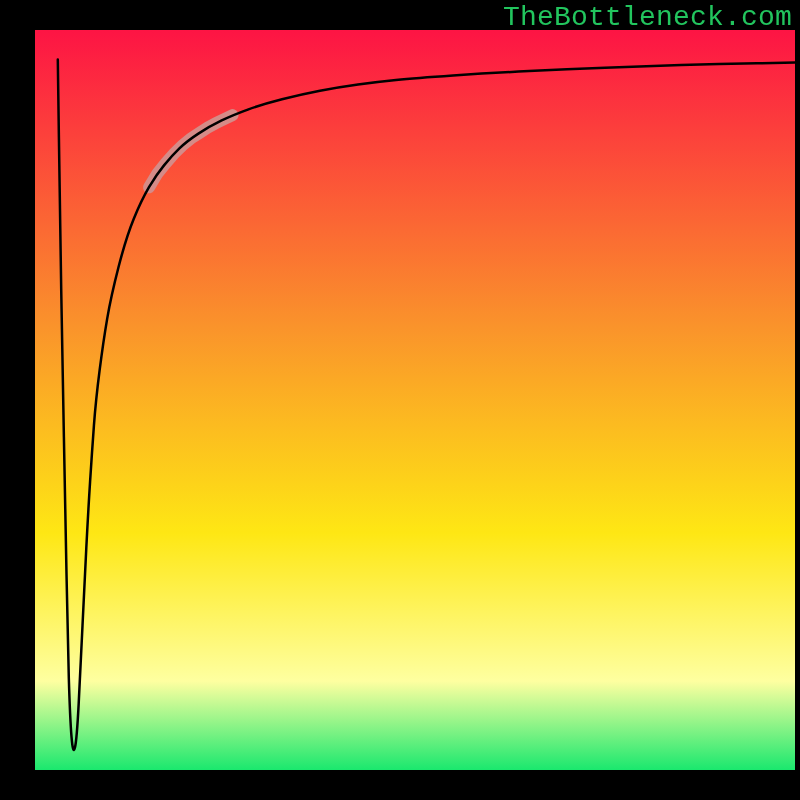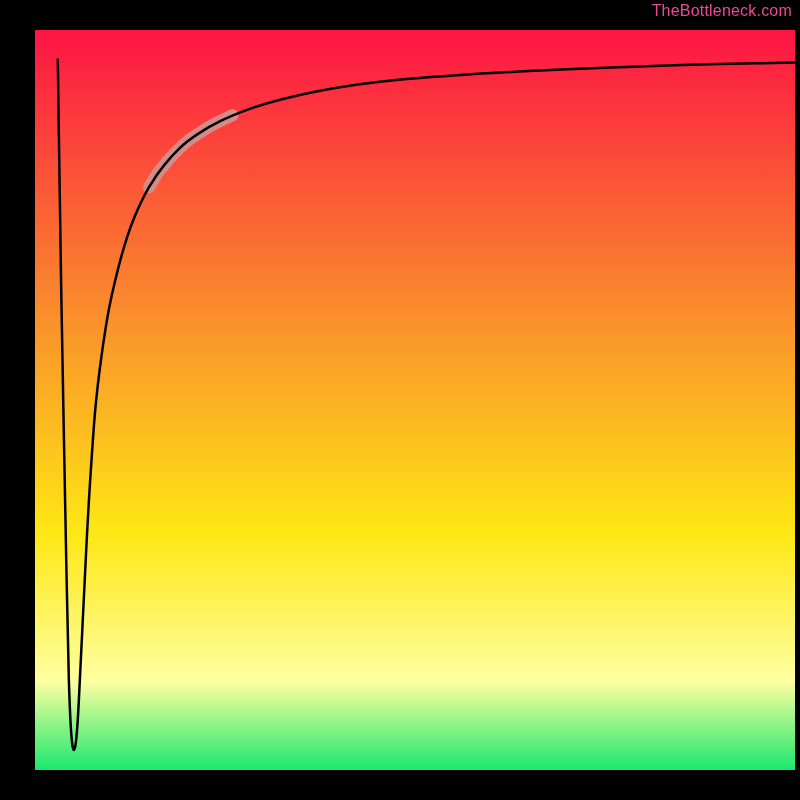--- a/index.html
+++ b/index.html
@@ -14,26 +14,26 @@
   .outer {
     width: 800px;
     height: 800px;
     background: #000;
     position: relative;
   }
   .watermark {
     position: absolute;
     top: 2px;
     right: 8px;
-    color: #ec4899;
-    font-size: 16px;
+    color: #22c55e;
+    font-size: 28px;
     font-weight: 400;
     z-index: 10;
     letter-spacing: 0.2px;
-    font-family: Liberation Sans, sans-serif;
+    font-family: Liberation Mono, monospace;
   }
   svg.chart {
     position: absolute;
     left: 0;
     top: 0;
   }
 </style>
 </head>
 <body>
 

